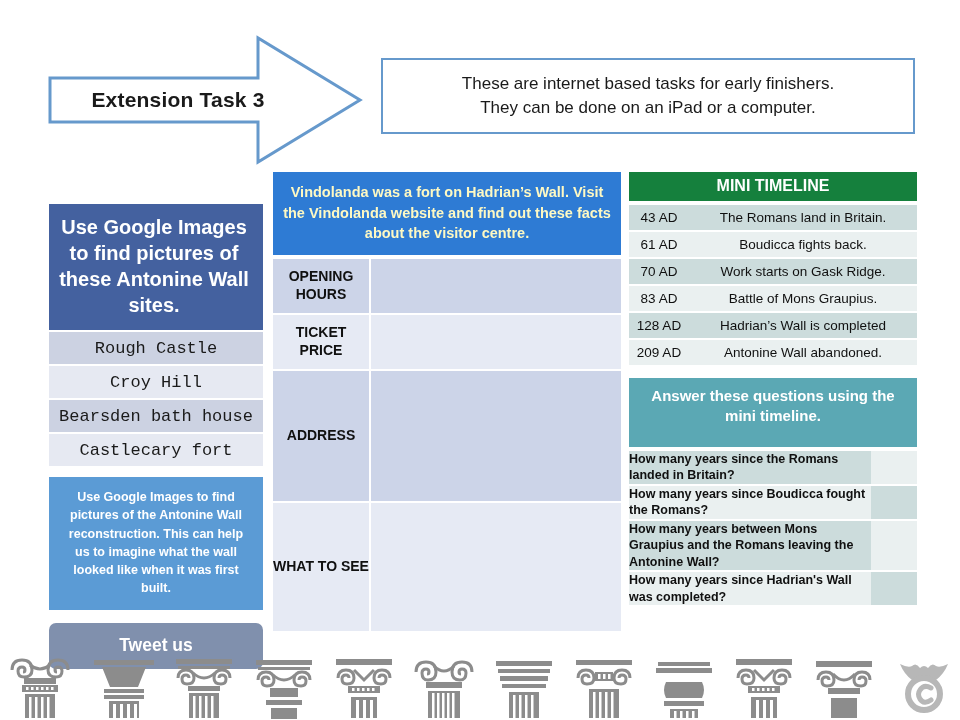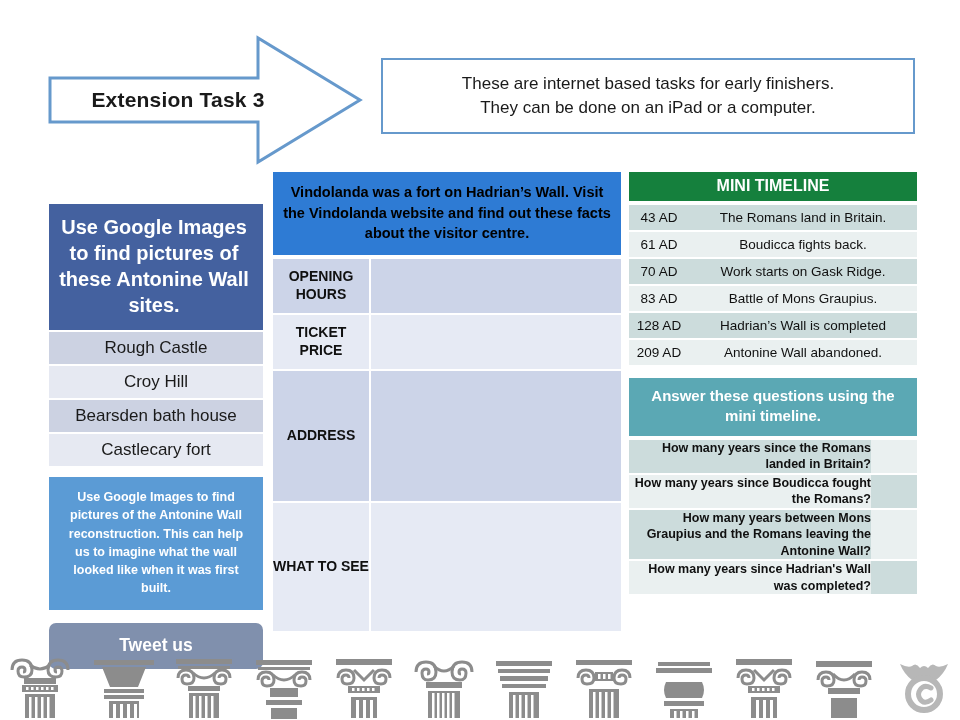--- a/index.html
+++ b/index.html
@@ -94,20 +94,21 @@
     font-size: 20px;
     font-weight: bold;
     line-height: 1.3;
     text-align: center;
     padding: 10px 8px 12px 4px;
     box-sizing: border-box;
     margin-top: 32px;
   }
   .sites-list {
     margin-top: 2px;
+    font-family: Liberation Mono, monospace;
   }
   .site-row {
     height: 32px;
     display: flex;
     align-items: center;
     justify-content: center;
     font-size: 17px;
     color: #1a1a1a;
     margin-bottom: 2px;
     box-sizing: border-box;
@@ -136,21 +137,21 @@
     line-height: 1.35;
     text-align: center;
     border-radius: 7px;
     padding: 11px 10px 12px 10px;
     box-sizing: border-box;
   }
 
   
   .vindo-header {
     background: #2e7bd4;
-    color: #000000;
+    color: #fef9c3;
     font-size: 14.5px;
     font-weight: bold;
     line-height: 1.42;
     text-align: center;
     padding: 10px 10px 11px 10px;
     box-sizing: border-box;
   }
   .vindo-table {
     margin-top: 2px;
     width: 100%;
@@ -213,32 +214,32 @@
   .shade-b3 { background: #eaf0f0; }
 
   .answer-header {
     margin-top: 11px;
     background: #5ba8b4;
     color: #ffffff;
     font-size: 15px;
     font-weight: bold;
     line-height: 1.35;
     text-align: center;
-    padding: 8px 12px 9px 12px;
+    padding: 8px 12px 20px 12px;
     box-sizing: border-box;
   }
   .q-table {
     margin-top: 2px;
     width: 100%;
     border-collapse: separate;
     border-spacing: 0 2px;
   }
   .q-table td { padding: 0; vertical-align: middle; }
   .q-text {
-    text-align: right;
+    text-align: left;
     font-size: 12.5px;
     font-weight: bold;
     color: #101010;
     line-height: 1.32;
     padding: 7px 6px 8px 6px;
   }
   .q-ans { width: 46px; }
 
   
   .frieze {

